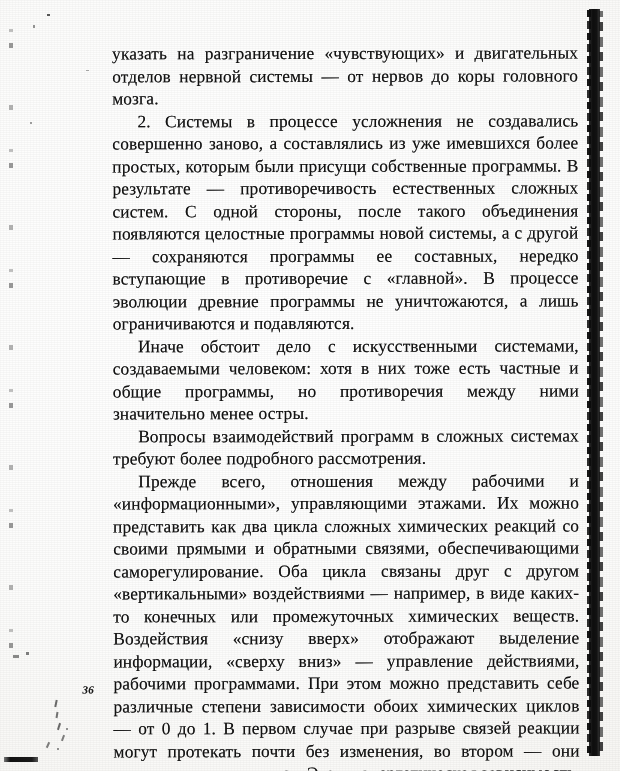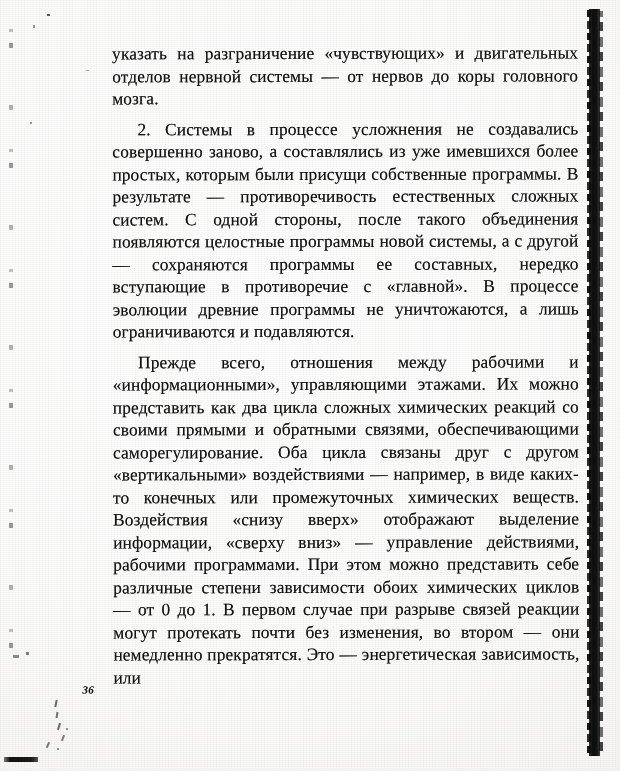--- a/index.html
+++ b/index.html
@@ -117,21 +117,21 @@
     margin: 0;
     font-size: 17.4px;
     line-height: 22.5px;
     text-align: justify;
     text-align-last: left;
     letter-spacing: .1px;
     word-spacing: .3px;
     color: #131313;
     text-shadow: 0 0 .45px rgba(0,0,0,.55);
   }
-  p.para + p.para { margin-top: 8px; }
+  p.para + p.para { margin-top: 0; }
   p.indent { text-indent: 1.45em; }
   p.last-justify { text-align: justify; }
 
   .page-number {
     position: absolute;
     left: 81px;
     top: 683px;
     font-size: 11px;
     font-style: italic;
     font-weight: 600;
@@ -149,20 +149,22 @@
 <div id="page">
 
   <div class="paper-tone"></div>
   <div class="paper-grain"></div>
 
   <div class="tilt">
 
     <div class="text-block">
       <p class="para">указать на разграничение «чувствующих» и двигательных отделов нервной системы — от нервов до коры головного мозга.</p>
       <p class="para indent">2. Системы в процессе усложнения не создавались совершенно заново, а составлялись из уже имевшихся более простых, которым были присущи собственные программы. В результате — противоречивость естественных сложных систем. С одной стороны, после такого объединения появляются целостные программы новой системы, а с другой — сохраняются программы ее составных, нередко вступающие в противоречие с «главной». В процессе эволюции древние программы не уничтожаются, а лишь ограничиваются и подавляются.</p>
+      <p class="para indent">Иначе обстоит дело с искусственными системами, создаваемыми человеком: хотя в них тоже есть частные и общие программы, но противоречия между ними значительно менее остры.</p>
+      <p class="para indent">Вопросы взаимодействий программ в сложных системах требуют более подробного рассмотрения.</p>
       <p class="para indent last-justify">Прежде всего, отношения между рабочими и «информационными», управляющими этажами. Их можно представить как два цикла сложных химических реакций со своими прямыми и обратными связями, обеспечивающими саморегулирование. Оба цикла связаны друг с другом «вертикальными» воздействиями — например, в виде каких-то конечных или промежуточных химических веществ. Воздействия «снизу вверх» отображают выделение информации, «сверху вниз» — управление действиями, рабочими программами. При этом можно представить себе различные степени зависимости обоих химических циклов — от 0 до 1. В первом случае при разрыве связей реакции могут протекать почти без изменения, во втором — они немедленно прекратятся. Это — энергетическая зависимость, или</p>
     </div>
 
     <div class="page-number">36</div>
 
   </div>
 
   <div class="spine-band"></div>
   <div class="left-marks"></div>
 

